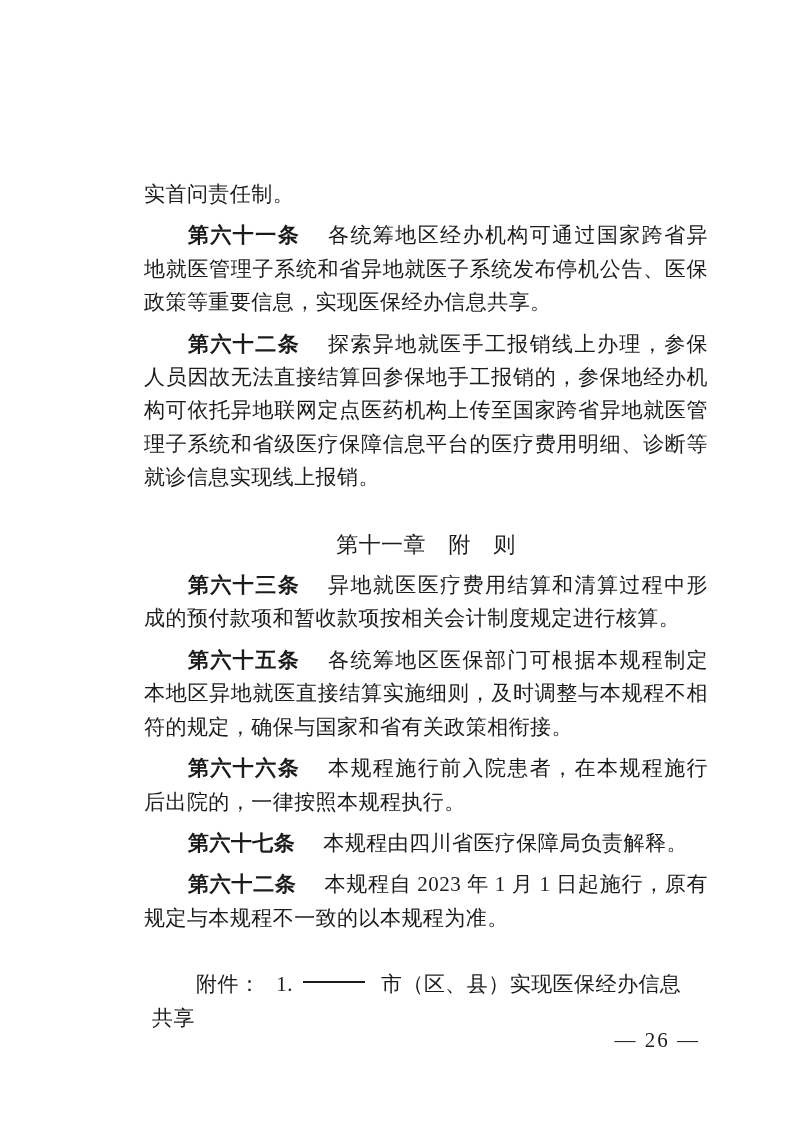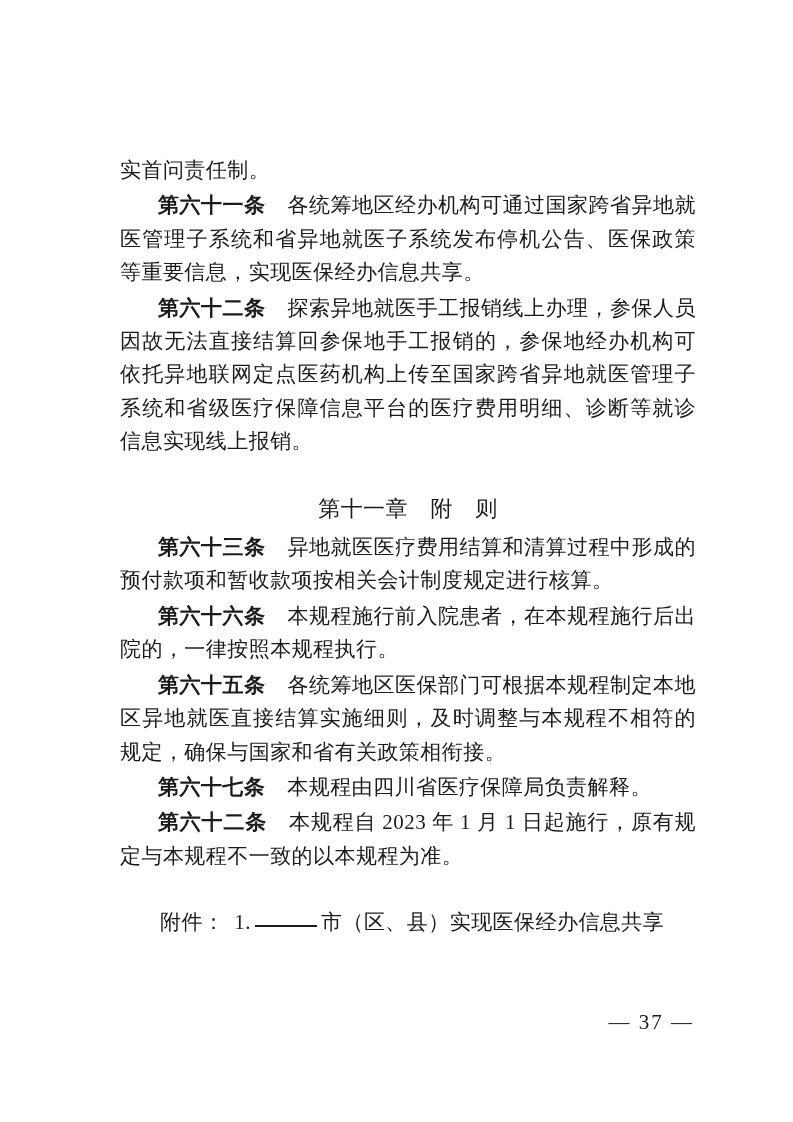--- a/index.html
+++ b/index.html
@@ -1,15 +1,15 @@
 <!DOCTYPE html>
 <html><head>
 <meta charset="utf-8">
 <style>
-  * { margin:2px; padding:0; box-sizing:border-box; }
+  * { margin:8px; padding:0; box-sizing:border-box; }
   html, body { width:793px; height:1122px; }
   body {
     position:relative;
     width:793px; height:1122px;
     background:#ffffff;
     color:#1b1b1b;
     font-family:"Liberation Serif","DejaVu Serif",serif;
     overflow:hidden;
   }
   .page-body {
@@ -63,27 +63,27 @@
 
   <p class="para"><span class="head">第六十一条</span><span>各统筹地区经办机构可通过国家跨省异地就医管理子系统和省异地就医子系统发布停机公告、医保政策等重要信息，实现医保经办信息共享。</span></p>
 
   <p class="para"><span class="head">第六十二条</span><span>探索异地就医手工报销线上办理，参保人员因故无法直接结算回参保地手工报销的，参保地经办机构可依托异地联网定点医药机构上传至国家跨省异地就医管理子系统和省级医疗保障信息平台的医疗费用明细、诊断等就诊信息实现线上报销。</span></p>
 
   <p class="chapter">第十一章　附　则</p>
 
   <p class="para"><span class="head">第六十三条</span><span>异地就医医疗费用结算和清算过程中形成的预付款项和暂收款项按相关会计制度规定进行核算。</span></p>
 
 
+  <p class="para"><span class="head">第六十五条</span><span>各统筹地区医保部门可根据本规程制定本地区异地就医直接结算实施细则，及时调整与本规程不相符的规定，确保与国家和省有关政策相衔接。</span></p>
+
   <p class="para"><span class="head">第六十六条</span><span>本规程施行前入院患者，在本规程施行后出院的，一律按照本规程执行。</span></p>
-
-  <p class="para"><span class="head">第六十五条</span><span>各统筹地区医保部门可根据本规程制定本地区异地就医直接结算实施细则，及时调整与本规程不相符的规定，确保与国家和省有关政策相衔接。</span></p>
 
   <p class="para"><span class="head">第六十七条</span><span>本规程由四川省医疗保障局负责解释。</span></p>
 
   <p class="para"><span class="head">第六十二条</span><span>本规程自 2023 年 1 月 1 日起施行，原有规定与本规程不一致的以本规程为准。</span></p>
 
   <div class="attach-block">
     <p class="attach-line1"><span class="attach-label">附件：</span><span class="attach-num">1.</span><span class="blank-underline"></span><span>市（区、县）实现医保经办信息共享</span></p>
   </div>
 
 </div>
 
-<div class="page-footer">— 37 —</div>
+<div class="page-footer">— 26 —</div>
 
 </body></html>

